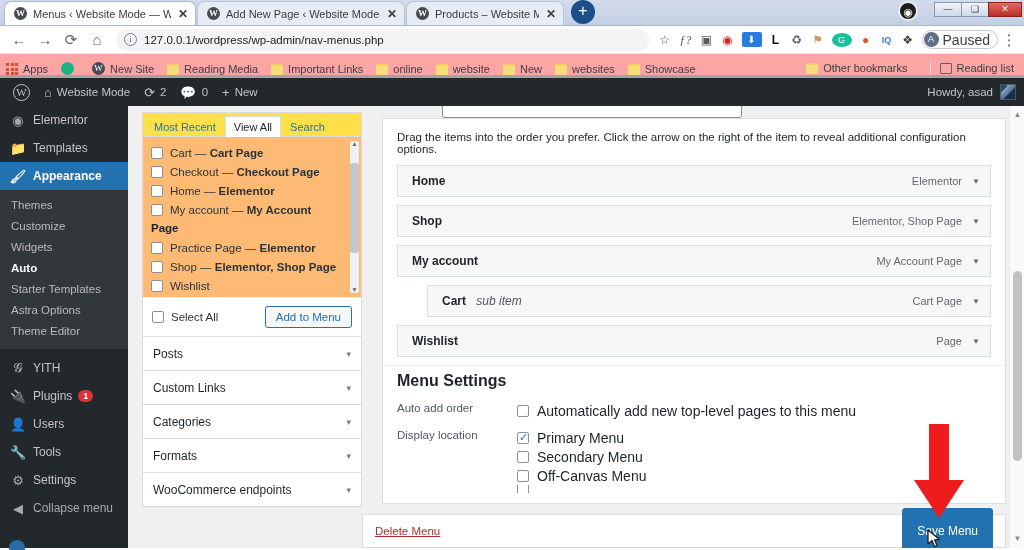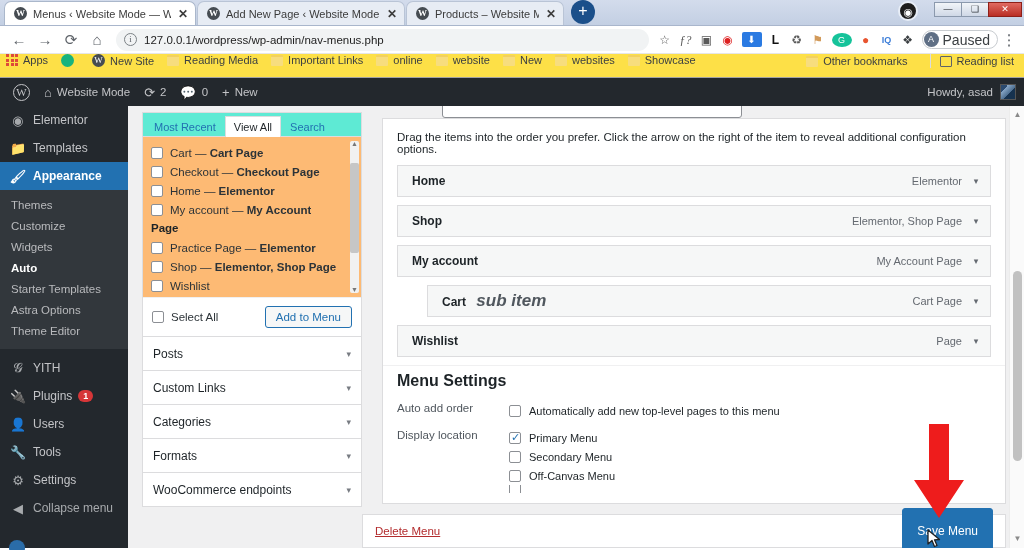--- a/index.html
+++ b/index.html
@@ -113,24 +113,24 @@
     padding: 0 7px 0 1px; margin: 0 2px 0 4px;
   }
   .profile-pill .av {
     width: 15px; height: 15px; border-radius: 50%;
     background: #5f6f85; color: #fff;
     font-size: 9px; line-height: 15px; text-align: center; margin-right: 4px;
   }
   .profile-pill .ptxt { font-size: 14px; color: #3c4043; }
 
   .bookmarks {
-    height: 24px; background: #fde047;
-    display: flex; align-items: flex-start;
+    height: 24px; background: #fca5a5;
+    display: flex; align-items: flex-end;
     padding: 0 6px; font-size: 11px; color: #3c4043;
-    border-bottom: 1px solid #a3a3a3;
+    border-bottom: 3px solid #a3a3a3;
   }
   .bm { display: flex; align-items: center; margin-right: 13px; white-space: nowrap; }
   .bm .folder {
     width: 12px; height: 11px; background: #f7dd7e;
     border-radius: 1px; margin-right: 5px;
     border-top: 2px solid #f2d15f;
   }
   .bm .lbl { font-size: 11px; }
   .apps-grid {
     display: grid; grid-template-columns: repeat(3, 3px);
@@ -202,21 +202,21 @@
   .cols { display: flex; padding: 0 0 0 14px; }
 
   
   .leftcol { width: 220px; flex: 0 0 220px; padding-top: 6px; }
 
   .panel {
     background: #fff; border: 1px solid #dcdcde; margin-bottom: 0;
   }
   .tabsrow {
     display: flex; align-items: flex-end; height: 24px;
-    border-bottom: 1px solid #dcdcde; background: #5eead4;
+    border-bottom: 1px solid #dcdcde; background: #fde047;
     padding-left: 2px;
   }
   .ptab {
     font-size: 11px; color: #2271b1; padding: 4px 8px 4px 8px;
     border: 1px solid transparent; border-bottom: none; position: relative; top: 1px;
   }
   .ptab.active {
     background: #fff; border-color: #dcdcde; color: #1d2327;
   }
   .listbox {
@@ -286,32 +286,32 @@
   .hint { font-size: 11.5px; color: #1d2327; padding-bottom: 10px; }
 
   .mitem {
     background: #f6f7f7; border: 1px solid #dcdcde;
     height: 32px; margin-bottom: 8px;
     display: flex; align-items: center; justify-content: space-between;
     padding: 0 0 0 14px; font-size: 12px;
   }
   .mitem.depth1 { margin-left: 30px; }
   .mitem .mname { font-weight: bold; color: #1d2327; }
-  .mitem .msub { font-style: italic; font-weight: bold; color: #50575e; margin-left: 7px; font-size: 17px; }
+  .mitem .msub { font-style: italic; font-weight: normal; color: #50575e; margin-left: 7px; font-size: 12px; }
   .mitem .mright { display: flex; align-items: center; }
   .mitem .mtype { font-size: 11px; color: #646970; }
   .mitem .mcaret {
     width: 28px; text-align: center; font-size: 9px; color: #646970;
   }
 
   .settings { padding-top: 6px; padding-bottom: 2px; }
   .settings h3 { font-size: 16px; color: #1d2327; margin-bottom: 11px; }
   .srow { display: flex; align-items: flex-start; margin-bottom: 8px; }
   .slabel { width: 112px; flex: 0 0 112px; font-size: 11.5px; color: #50575e; padding-top: 1px; }
-  .sopts { font-size: 11px; color: #1d2327; }
+  .sopts { font-size: 14px; color: #1d2327; margin-left: 8px; }
   .sopt { display: flex; align-items: center; height: 19px; }
   .sopt .cb {
     width: 12px; height: 12px; border: 1px solid #8c8f94; border-radius: 2px;
     background: #fff; margin-right: 8px; flex: 0 0 12px; position: relative;
   }
   .sopt .cb.checked:after {
     content: "✓"; position: absolute; left: 1px; top: -3px;
     font-size: 11px; color: #2271b1; line-height: 14px;
   }
 

